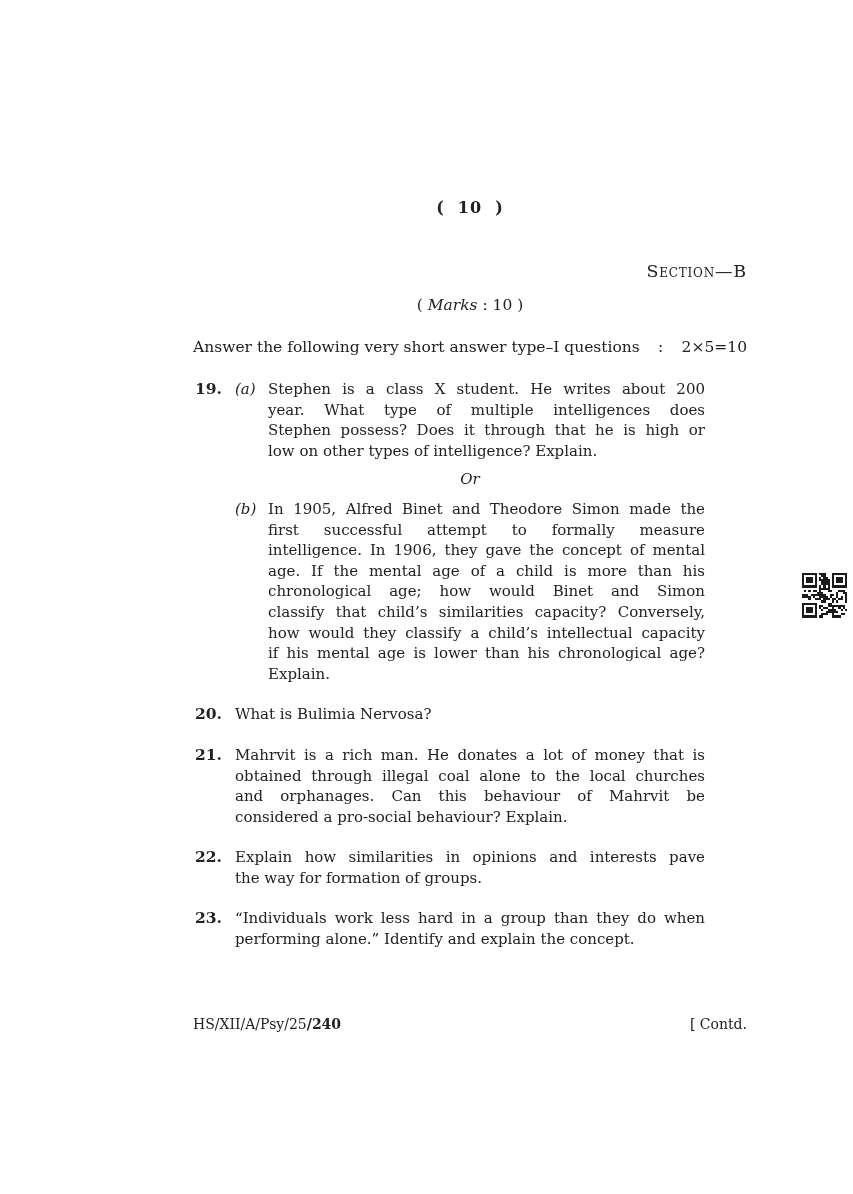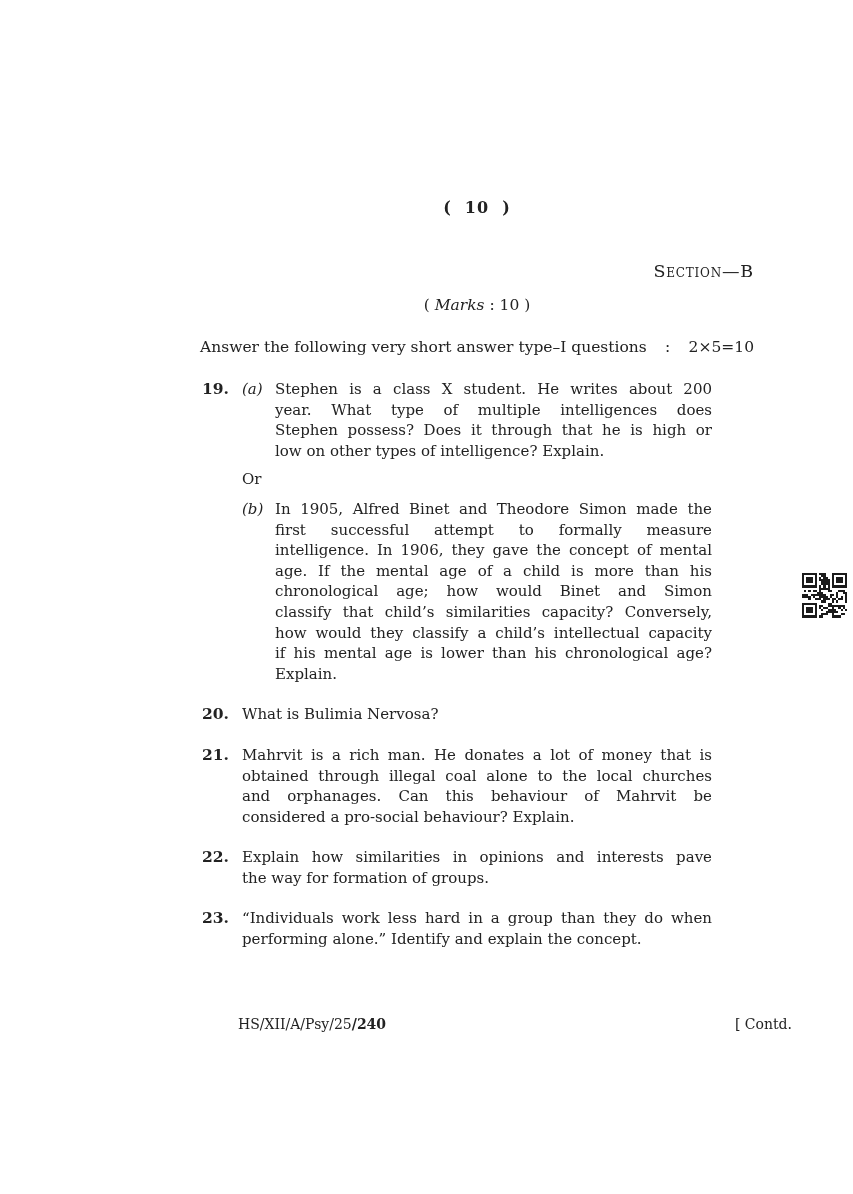--- a/index.html
+++ b/index.html
@@ -5,21 +5,21 @@
   html, body { margin: 0; padding: 0; }
   body {
     width: 853px; height: 1194px;
     background: #ffffff;
     position: relative;
     overflow: hidden;
     font-family: "DejaVu Serif", "Liberation Serif", serif;
     color: #222222;
   }
   .abs { position: absolute; }
-  .col { left: 200px; width: 554px; }
+  .col { left: 193px; width: 554px; }
   .centered { text-align: center; }
   .pre { white-space: pre; }
   .it { font-style: italic; }
   .b  { font-weight: bold; }
 
   #page-number {
     top: 198px; font-size: 16px; font-weight: bold; letter-spacing: 1px;
   }
   #section-title {
     top: 261px; font-size: 17.5px; font-variant: small-caps; letter-spacing: 0.8px; text-align: right;
@@ -34,25 +34,25 @@
 
   #questions { top: 379px; }
   .q { display: flex; margin-bottom: 20px; }
   .qnum { width: 42px; font-weight: bold; font-size: 15.5px; line-height: 20.6px; padding-left: 2px; box-sizing: border-box; }
   .qbody { width: 470px; font-size: 15px; line-height: 20.6px; }
   .part { display: flex; }
   .plabel { width: 33px; font-style: italic; font-size: 15px; line-height: 20.6px; }
   .ptext { width: 437px; }
   .ln { text-align: justify; text-align-last: justify; text-justify: inter-word; }
   .ln.last { text-align: center; text-align-last: left; }
-  .or { margin: 8px 0 9px 0; }
+  .or { font-style: italic; text-align: center; margin: 8px 0 9px 0; }
 
   #footer {
     top: 1015px; display: flex; justify-content: space-between;
-    font-size: 14px; line-height: 19px; margin-left: 38px;
+    font-size: 14px; line-height: 19px;
   }
 
   #qr { position: absolute; left: 802px; top: 572px; width: 45px; height: 46px; }
 </style>
 </head>
 <body>
 
 <div id="page-number" class="abs col centered pre">(  10  )</div>
 
 <div id="section-title" class="abs col centered">Section—B</div>

